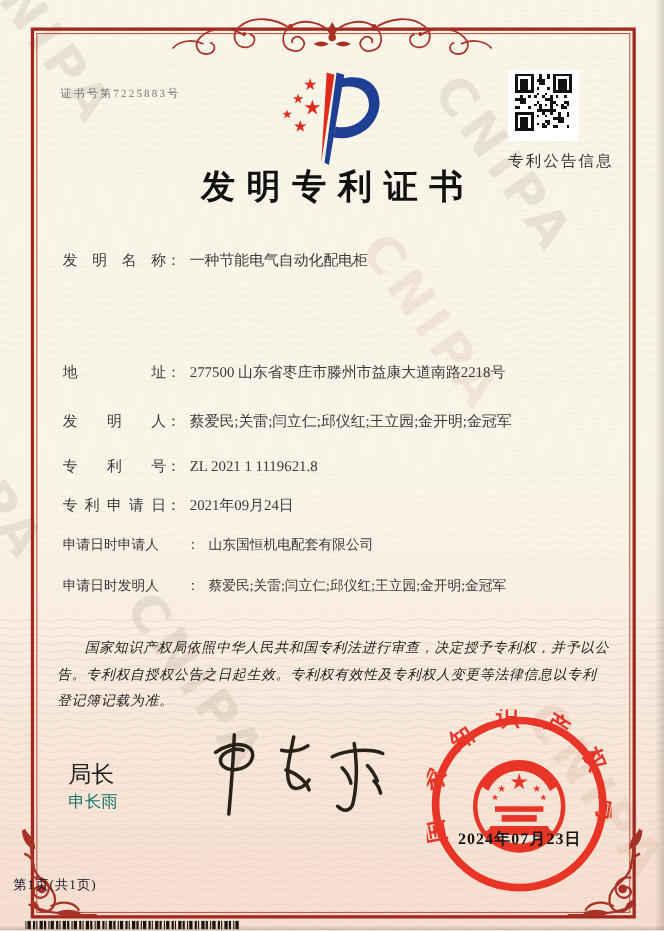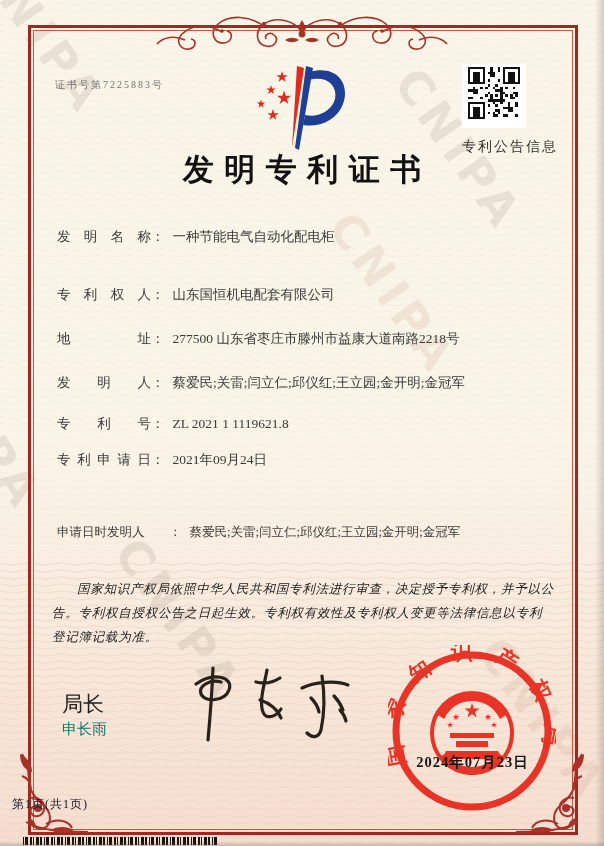--- a/index.html
+++ b/index.html
@@ -439,37 +439,37 @@
         </svg>
     </div>
     <div class="qr-caption">专利公告信息</div>
   </div>
 
   <div class="title">发明专利证书</div>
 
   <div class="row" style="top:228px;">
     <span class="lbl">发明名称</span><span class="colon">：</span><span class="val">一种节能电气自动化配电柜</span>
   </div>
-  <div class="row" style="top:286px;">
-    <span class="lbl">专利权人</span><span class="colon">：</span><span class="val">山东国恒机电配套有限公司</span>
-  </div>
   <div class="row" style="top:330px;">
     <span class="lbl">地址</span><span class="colon">：</span><span class="val">277500 山东省枣庄市滕州市益康大道南路2218号</span>
   </div>
   <div class="row" style="top:374px;">
     <span class="lbl">发明人</span><span class="colon">：</span><span class="val">蔡爱民;关雷;闫立仁;邱仪红;王立园;金开明;金冠军</span>
   </div>
 
   <div class="row" style="top:415px;width:500px;">
     <span class="lbl">专利号</span><span class="colon">：</span><span class="val">ZL 2021 1 1119621.8</span>
   </div>
   <div class="row" style="top:451px;width:500px;">
     <span class="lbl">专利申请日</span><span class="colon">：</span><span class="val">2021年09月24日</span>
   </div>
 
+  <div class="row" style="top:487px;font-size:12.5px;">
+    <span class="lbl wide">申请日时申请人</span><span class="colon">：</span><span class="val">山东国恒机电配套有限公司</span>
+  </div>
   <div class="row" style="top:524px;font-size:12.5px;">
     <span class="lbl wide">申请日时发明人</span><span class="colon">：</span><span class="val">蔡爱民;关雷;闫立仁;邱仪红;王立园;金开明;金冠军</span>
   </div>
 
   <div class="legal">国家知识产权局依照中华人民共和国专利法进行审查，决定授予专利权，并予以公告。专利权自授权公告之日起生效。专利权有效性及专利权人变更等法律信息以专利登记簿记载为准。</div>
 
   <div class="sig-role">局长</div>
   <div class="sig-name">申长雨</div>
   <svg class="sig-script" width="195" height="82" viewBox="0 0 195 82">
     <g fill="none" stroke="#29221b" stroke-width="3.2" stroke-linecap="round">

